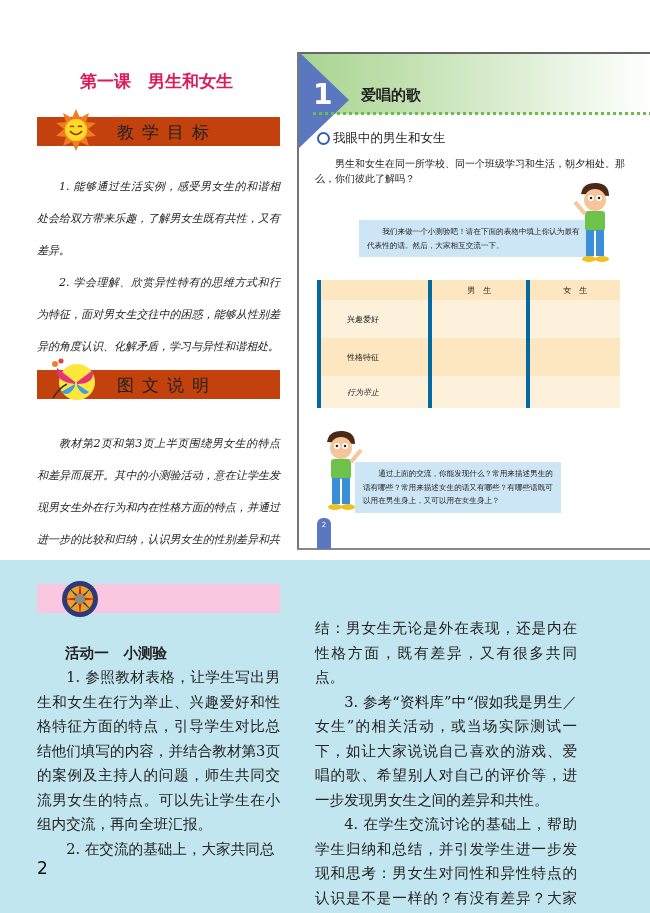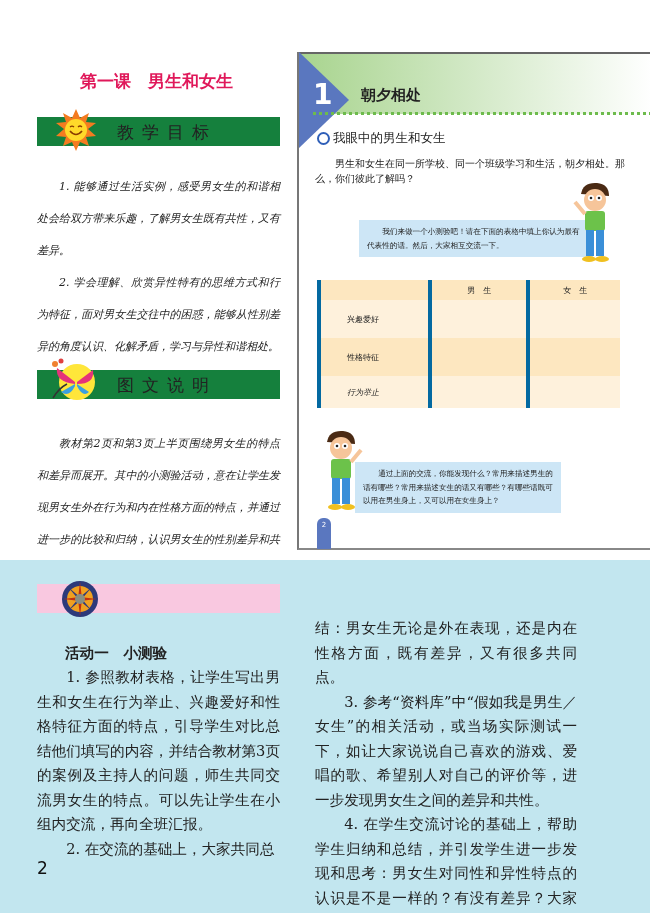--- a/index.html
+++ b/index.html
@@ -1,21 +1,21 @@
 <!DOCTYPE html>
 <html><head>
 <meta charset="utf-8">
 <style>
   html, body { margin:0; padding:0; }
   body { width:650px; height:913px; position:relative; overflow:hidden; background:#ffffff;
          font-family:"DejaVu Serif","Liberation Serif",serif; color:#222; }
   .abs { position:absolute; }
   .lesson-title { left:80px; top:70px; width:180px; text-align:left; color:#e0185a; font-size:17px; font-weight:bold;
                   font-family:"DejaVu Sans","Liberation Sans",sans-serif; white-space:pre; }
-  .bar { position:absolute; left:37px; width:243px; height:29px; background:#15803d; }
+  .bar { position:absolute; left:37px; width:243px; height:29px; background:#c2410c; }
   .bar-label { position:absolute; left:80px; top:4px; font-size:17px; letter-spacing:8px; color:#222;
                font-family:"DejaVu Sans","Liberation Sans",sans-serif; }
   .para { position:absolute; left:37px; width:243px; font-size:11px; line-height:32px; text-align:justify;font-style:italic; }
   .para p { margin:0; text-indent:2em; }
   
   .inset { left:297px; top:52px; width:353px; height:496px; border-left:2px solid #777; border-bottom:2px solid #888; background:#fff; }
   .inset-header { position:absolute; left:0; top:0; width:353px; height:30px; border-top:2px solid #666;
                   background:linear-gradient(to right,#a8d48e 0%,#cfe7c2 45%,#ffffff 100%); height:60px; }
   .inset-tri { position:absolute; left:0; top:0; width:0; height:0; border-top:48px solid transparent; border-bottom:48px solid transparent; border-left:50px solid #5a77bf; }
   .inset-num { position:absolute; left:14px; top:26px; color:#fff; font-size:28px; font-weight:bold; font-family:"DejaVu Sans","Liberation Sans",sans-serif; }
@@ -82,21 +82,21 @@
 </div>
 
 <div class="para" style="top:428px;">
   <p>教材第2页和第3页上半页围绕男女生的特点和差异而展开。其中的小测验活动，意在让学生发现男女生外在行为和内在性格方面的特点，并通过进一步的比较和归纳，认识男女生的性别差异和共性。</p>
 </div>
 
 <div class="abs inset">
   <div class="inset-header"></div>
   <div class="inset-tri"></div>
   <div class="inset-num">1</div>
-  <div class="inset-title">朝夕相处</div>
+  <div class="inset-title">爱唱的歌</div>
   <div class="dots"></div>
   <div class="circle"></div>
   <div class="sub-title">我眼中的男生和女生</div>
   <div class="intro">
       <p>男生和女生在同一所学校、同一个班级学习和生活，朝夕相处。那么，你们彼此了解吗？</p>
     </div>
 
   <div class="bubble" style="left:60px;top:168px;width:218px;">
     <p>我们来做一个小测验吧！请在下面的表格中填上你认为最有代表性的话。然后，大家相互交流一下。</p>
   </div>

